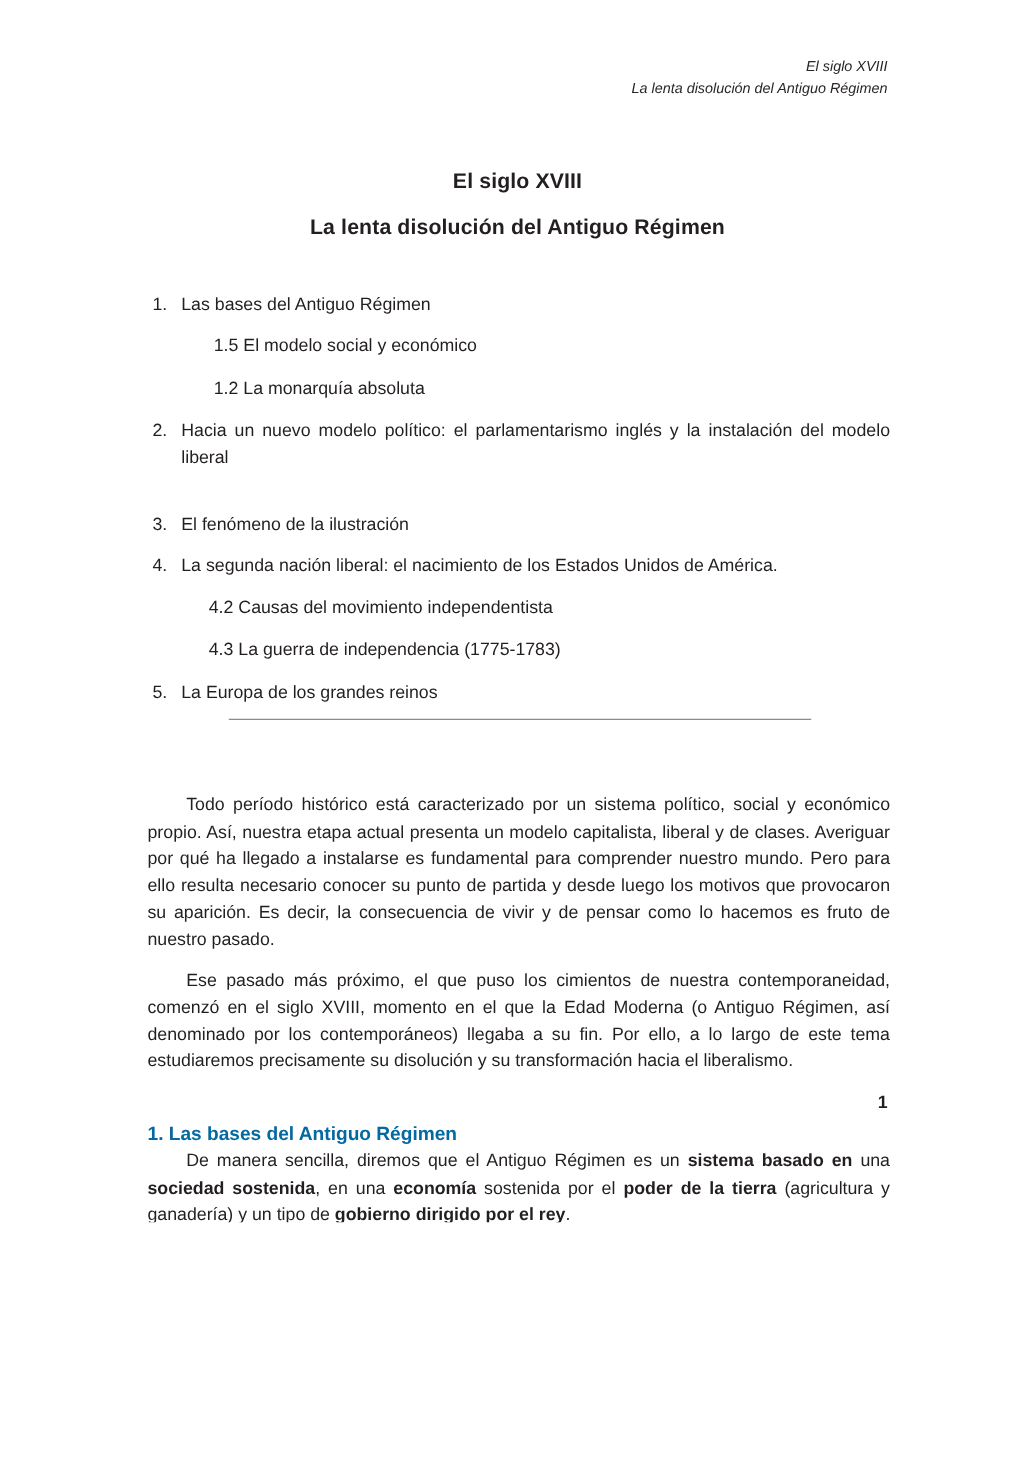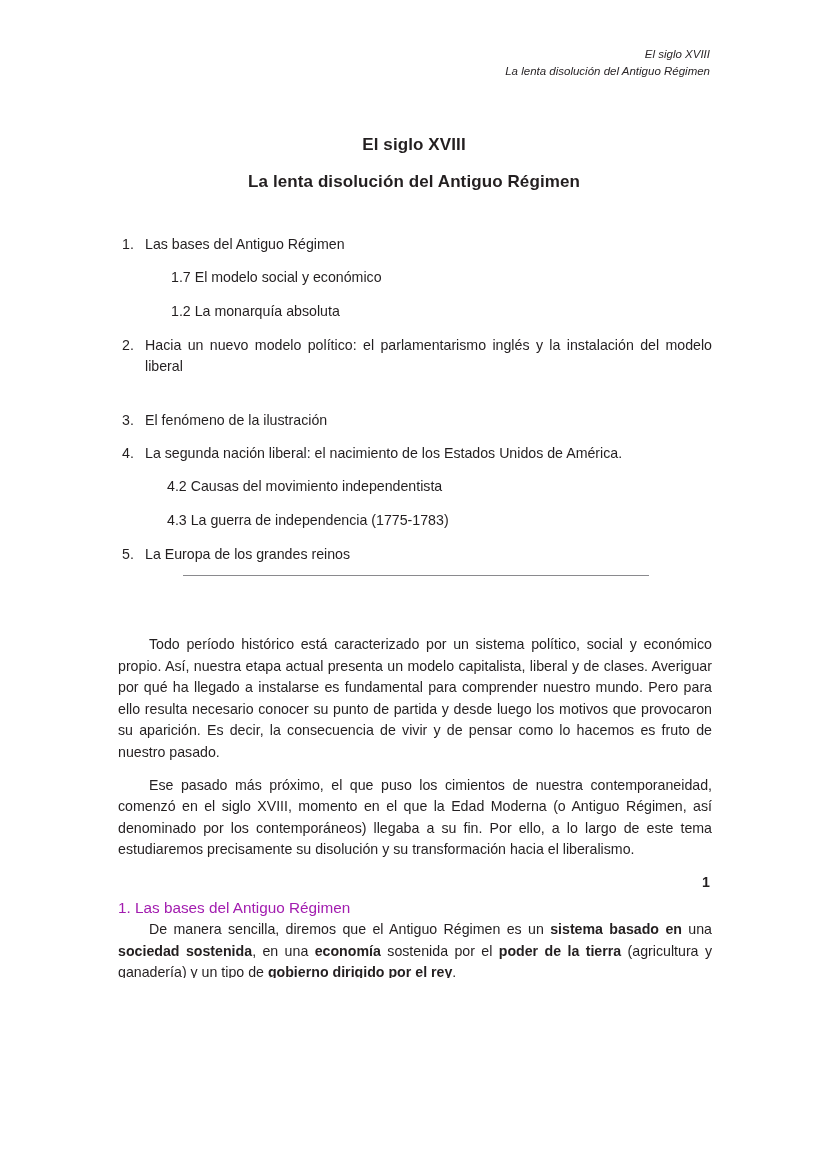--- a/index.html
+++ b/index.html
@@ -134,23 +134,23 @@
     text-indent: 31px;
     color: #231f20;
     hyphens: none;
   }
   p.para + p.para {
     margin-top: 11px;
   }
   .section-heading {
     margin: 36px 0 0 0;
     font-size: 15.3px;
-    font-weight: normal;
+    font-weight: bold;
     line-height: 22px;
-    color: #a21caf;
+    color: #0369a1;
   }
   .para-after-heading {
     margin-top: 32px;
   }
   b { font-weight: bold; }
 
   
   .page-number {
     position: absolute;
     bottom: 88px;
@@ -177,21 +177,21 @@
     <div class="doc-subtitle">La lenta disolución del Antiguo Régimen</div>
   </div>
 
   <div class="toc">
 
     <div class="toc-item">
       <span class="num">1.</span>
       <span>Las bases del Antiguo Régimen</span>
     </div>
 
-    <div class="toc-sub">1.7 El modelo social y económico</div>
+    <div class="toc-sub">1.5 El modelo social y económico</div>
     <div class="toc-sub">1.2 La monarquía absoluta</div>
 
     <div class="toc-item wrap">
       <span class="num">2.</span>
       <span>Hacia un nuevo modelo político: el parlamentarismo inglés y la instalación del modelo liberal</span>
     </div>
 
     <div class="toc-item">
       <span class="num">3.</span>
       <span>El fenómeno de la ilustración</span>

